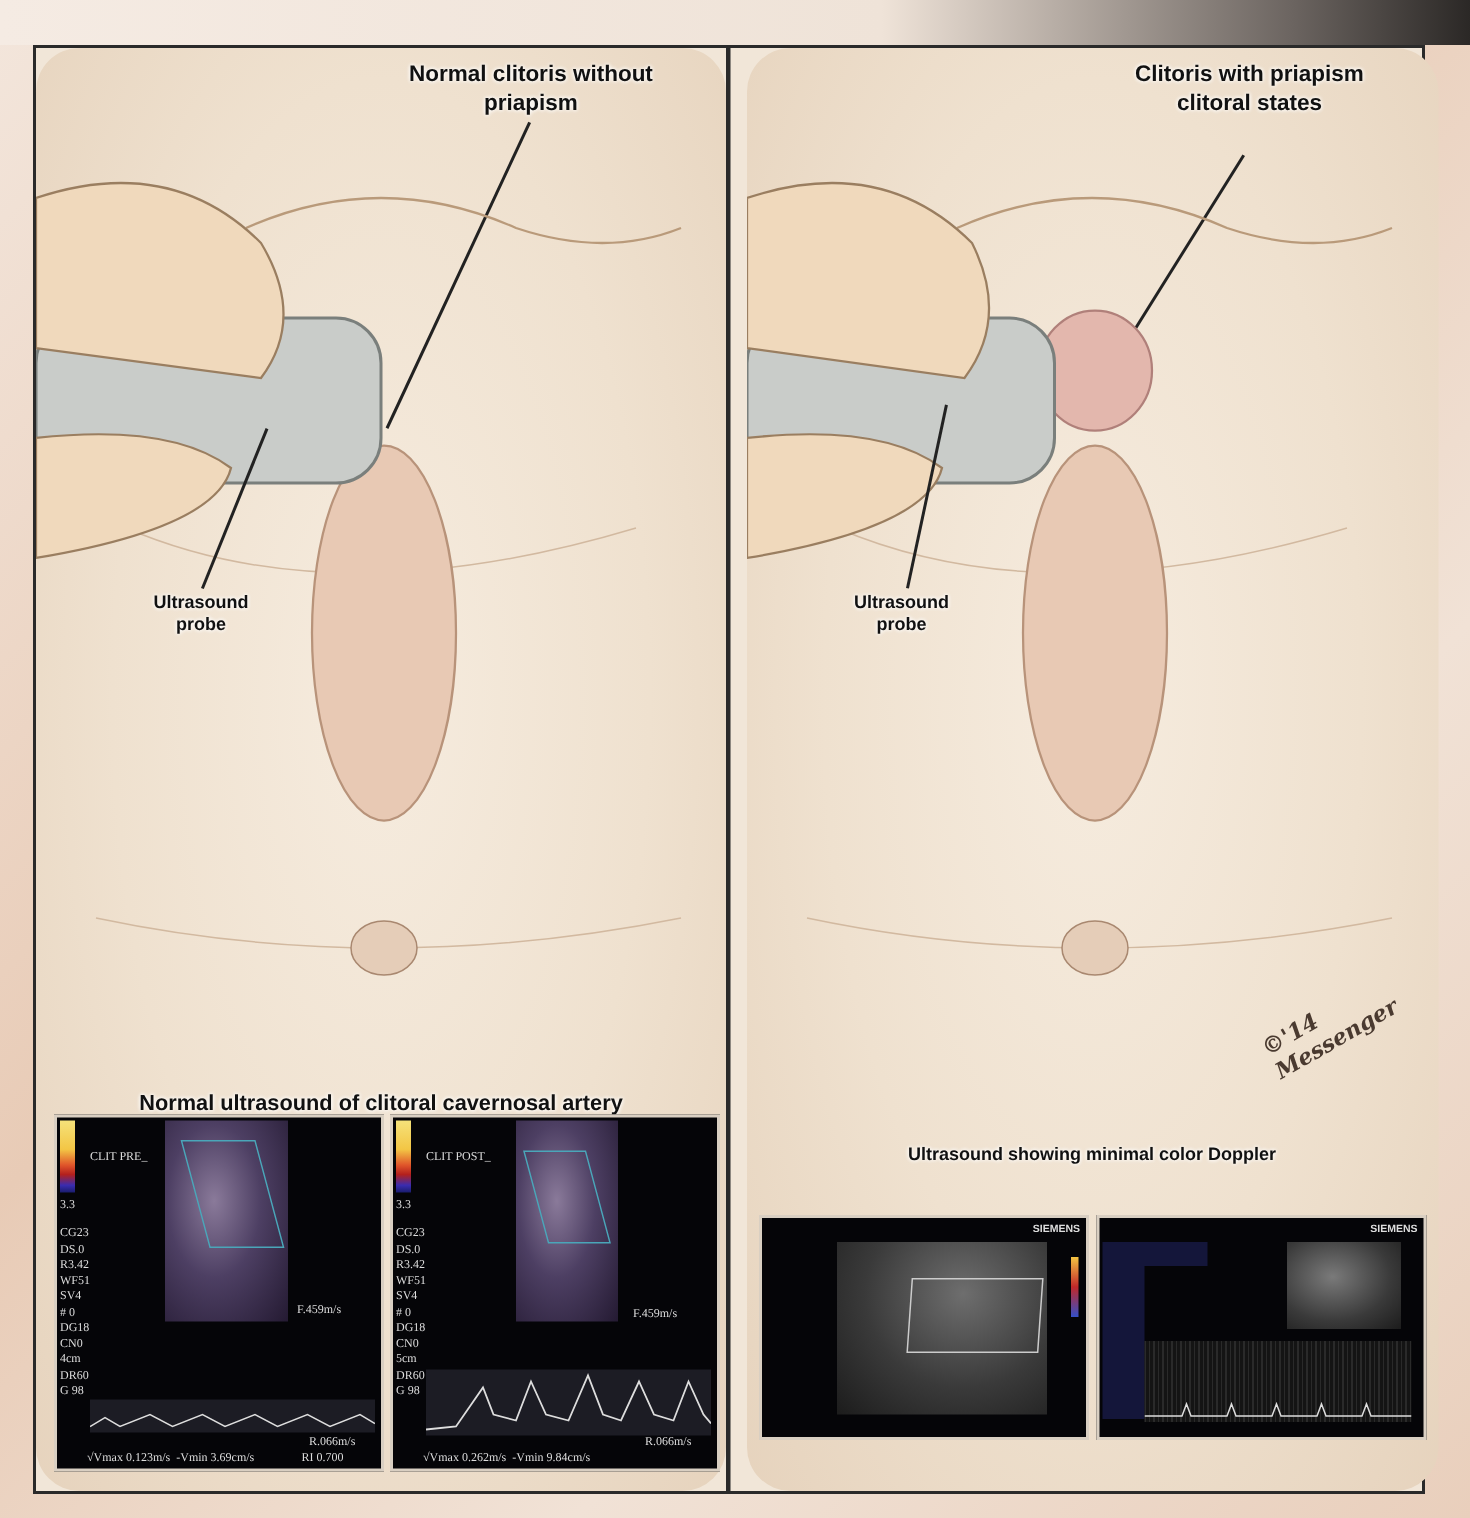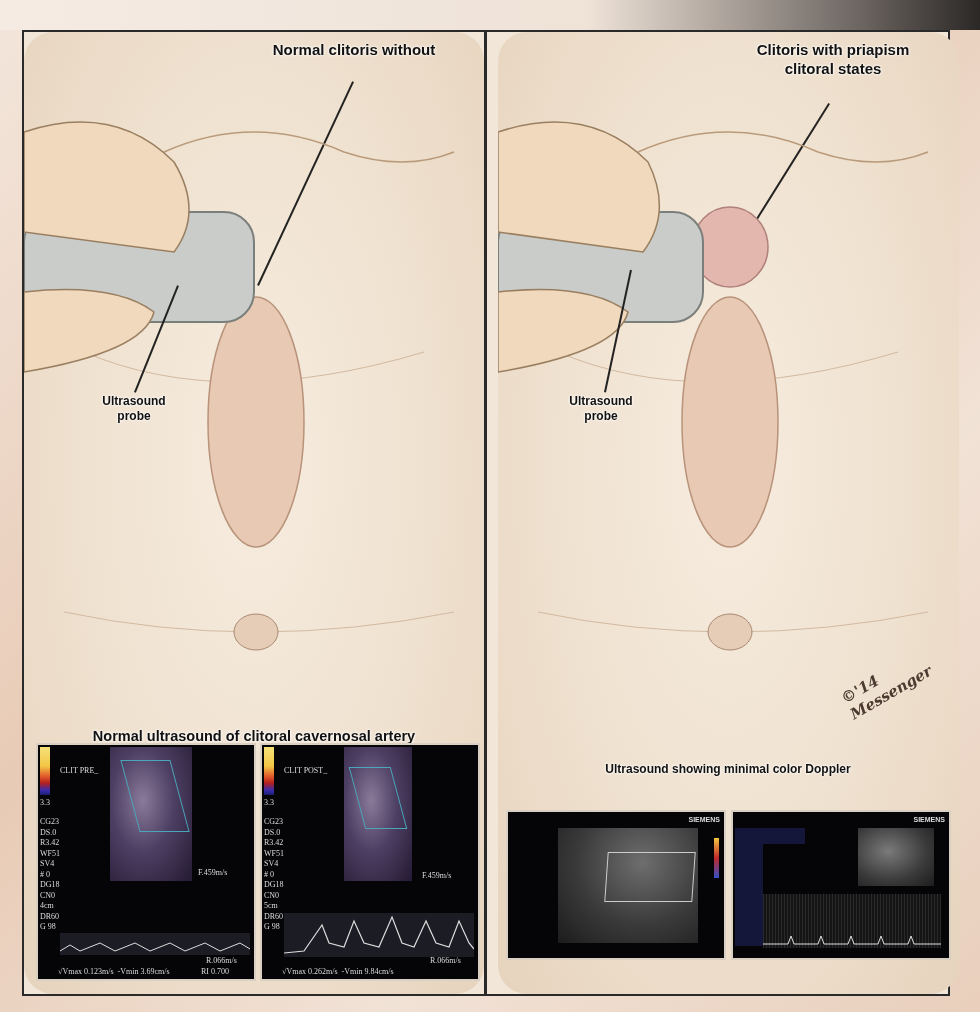--- a/index.html
+++ b/index.html
@@ -37,20 +37,21 @@
 <body>
 
 <div class="topband"></div>
 
 <div class="frame">
 
   <div class="panel left">
 
     <div class="label" style="left:220px; top:8px; width:220px;">
       <div>Normal clitoris without</div>
+      <div>priapism</div>
     </div>
     <div class="leader" style="left:330px; top:50px; width:225px; transform:rotate(115deg);"></div>
 
     <svg class="illus" style="left:0; top:60px;" width="460" height="640">
       <path d="M140 60 Q230 20 320 60 Q380 80 430 60" stroke="#b99a7a" stroke-width="1.5" fill="none"></path>
       <path d="M60 260 Q200 320 400 260" stroke="#d2b9a0" stroke-width="1" fill="none"></path>
       <path d="M40 520 Q230 560 430 520" stroke="#d2b9a0" stroke-width="1" fill="none"></path>
       <ellipse cx="232" cy="330" rx="48" ry="125" fill="#e8c9b4" stroke="#b8937a" stroke-width="1.5"></ellipse>
       <ellipse cx="232" cy="540" rx="22" ry="18" fill="#e5cdb8" stroke="#a98870"></ellipse>
 

